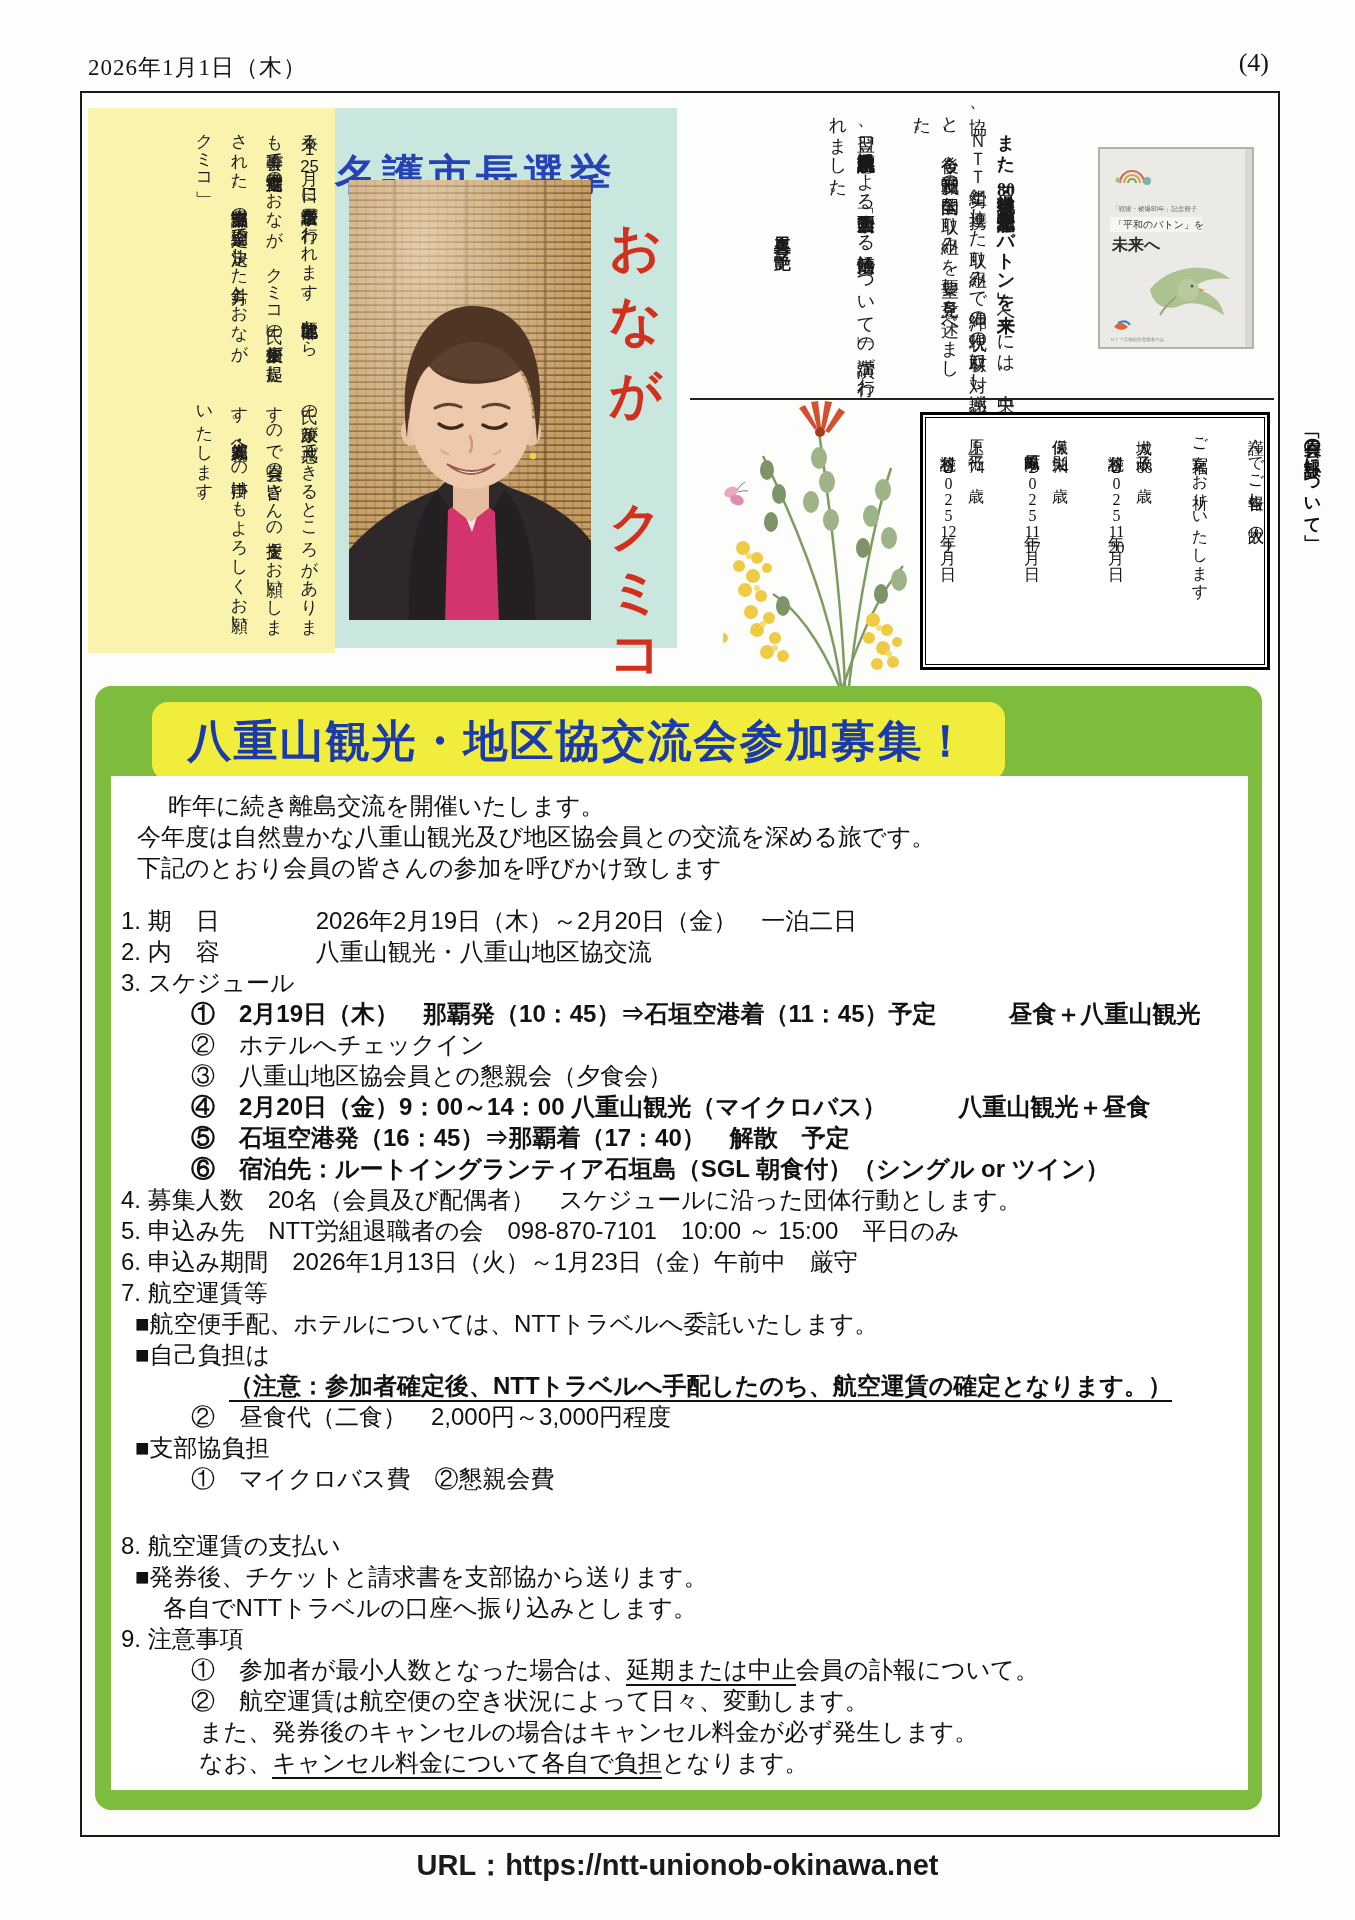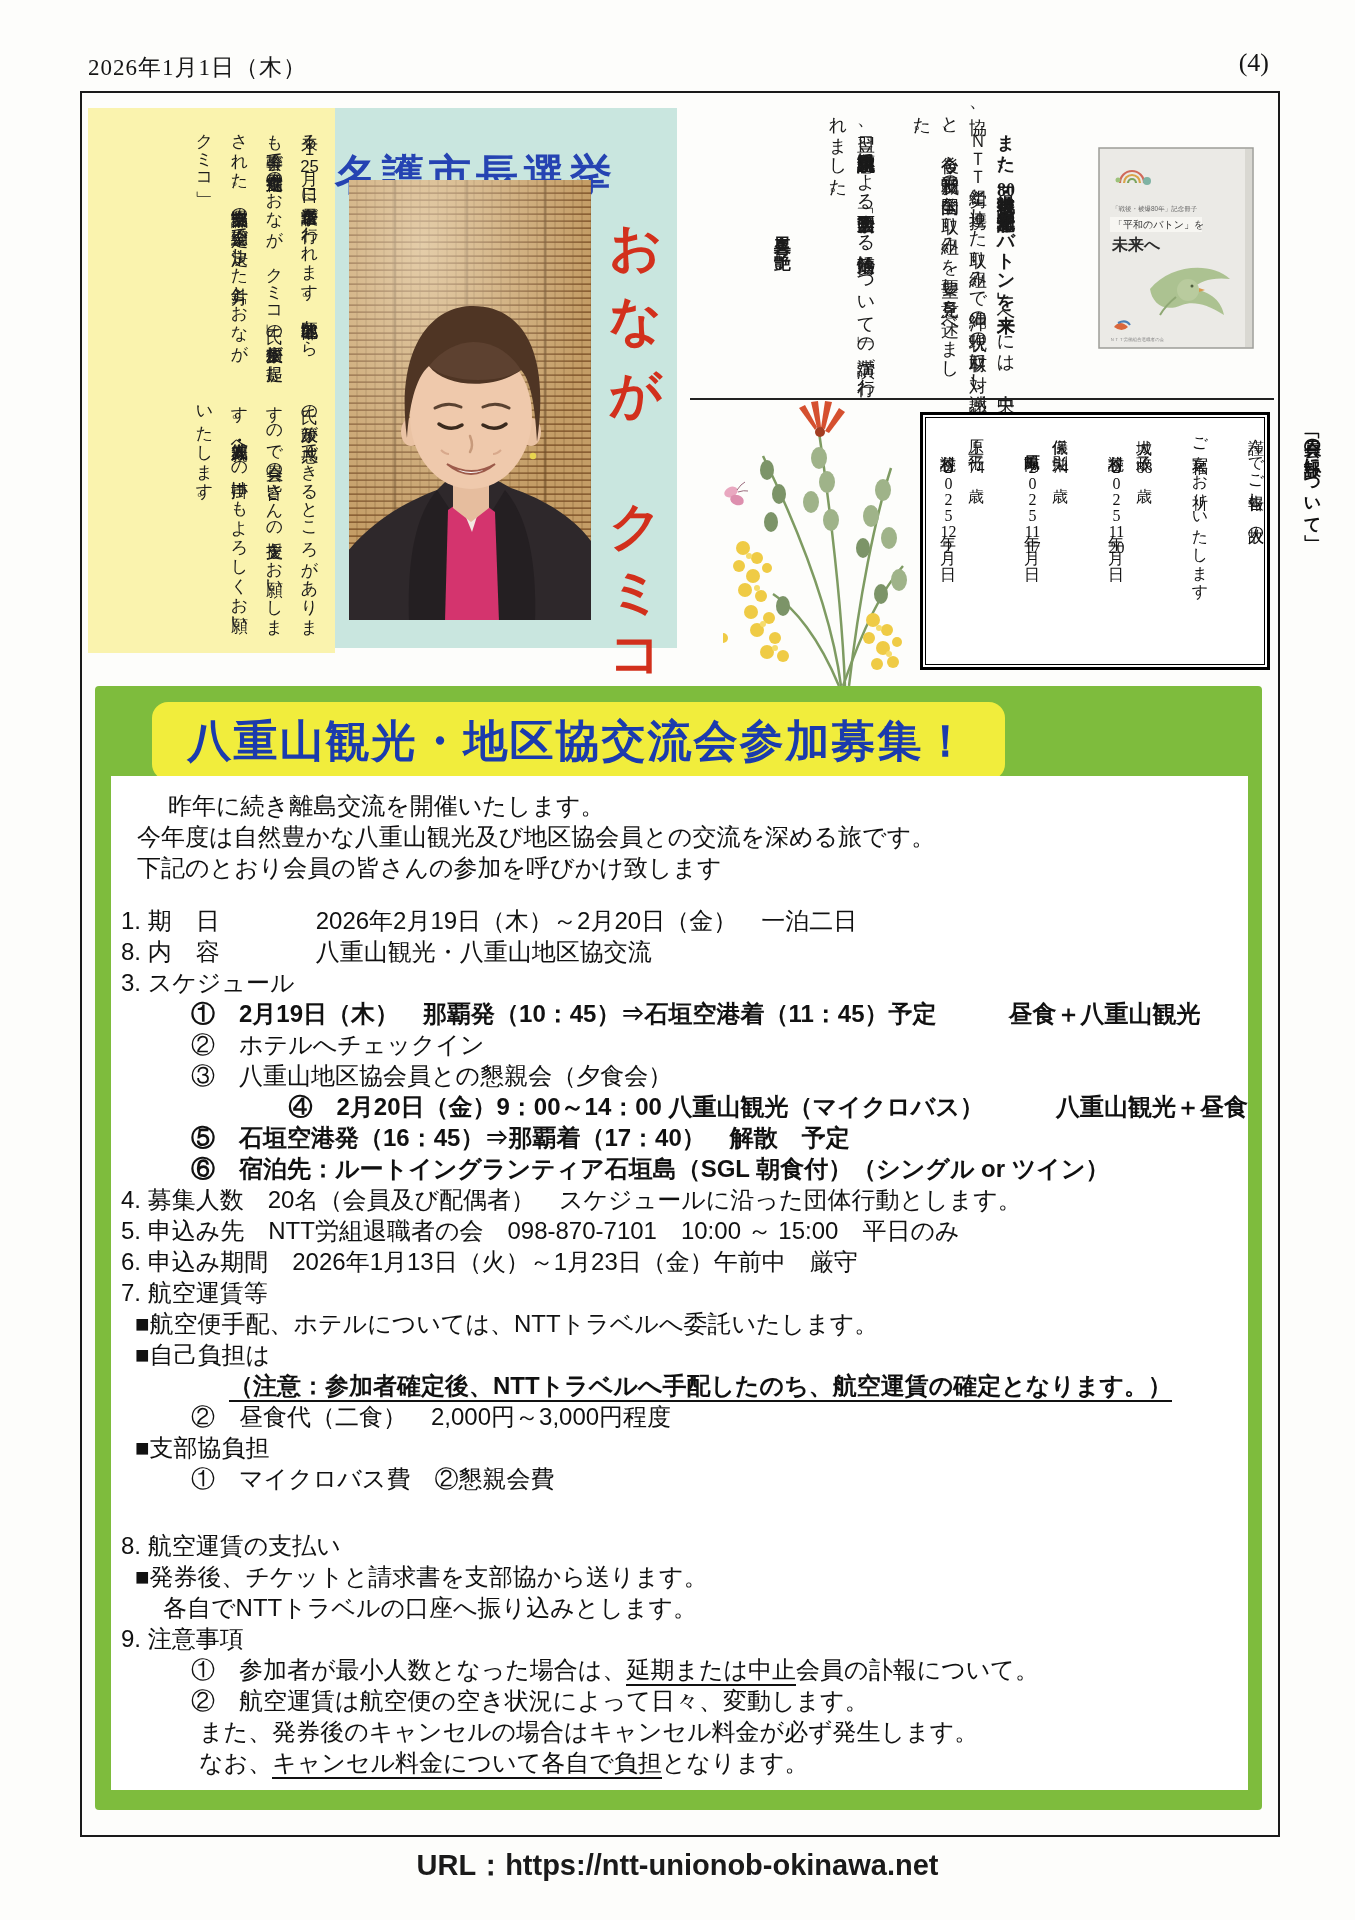--- a/index.html
+++ b/index.html
@@ -41,21 +41,21 @@
   .flowers{position:absolute;left:723px;top:398px;width:192px;height:290px;}
   
   .ob-box{position:absolute;left:920px;top:412px;width:350px;height:258px;
     border:3px solid #000;background:#fff;box-sizing:border-box;padding:2px;}
   .ob-inner{border:1px solid #000;width:100%;height:100%;box-sizing:border-box;padding:9px 8px;}
   .ob-content{height:100%;font-family:"Liberation Serif","DejaVu Serif",serif;
     font-size:16px;line-height:28px;color:#111;}
   .ob-title{font-family:"Liberation Sans",sans-serif;font-weight:bold;font-size:17px;}
   
   .green-box{position:absolute;left:95px;top:686px;width:1167px;height:1124px;
-    background:#7ebc3d;border-radius:4px;}
+    background:#7ebc3d;border-radius:16px;}
   .ann-strip{position:absolute;left:57px;top:16px;width:853px;height:78px;
     background:#f1ed3c;border-radius:16px;display:flex;align-items:center;justify-content:center;}
   .ann-title{font-size:44px;font-weight:bold;color:#1b3bad;letter-spacing:2px;}
   .white-inner{position:absolute;left:16px;top:90px;width:1137px;height:1014px;background:#fff;}
   .ann-body{position:absolute;left:0;top:14px;width:100%;}
   .bl{height:31px;line-height:31px;font-size:24px;color:#111;white-space:pre;}
   .bl.b{font-weight:bold;}
   .bl.blank{height:22px;}
   .bl .u:not(:empty){border-bottom:2.5px solid #111;padding-bottom:1px;}
   
@@ -254,26 +254,26 @@
   <div class="ann-strip">
     <span class="ann-title">八重山観光・地区協交流会参加募集！</span>
   </div>
   <div class="white-inner">
     <div class="ann-body">
         <div class="bl" style="padding-left: 26px; margin-left: 31px;"><span class="pre">昨年に続き離島交流を開催いたします。</span><span class="u"></span><span class="post"></span></div>
         <div class="bl" style="padding-left: 26px;"><span class="pre">今年度は自然豊かな八重山観光及び地区協会員との交流を深める旅です。</span><span class="u"></span><span class="post"></span></div>
         <div class="bl" style="padding-left: 26px;"><span class="pre">下記のとおり会員の皆さんの参加を呼びかけ致します</span><span class="u"></span><span class="post"></span></div>
         <div class="bl blank" style="padding-left: 0px;"><span class="pre"></span><span class="u"></span><span class="post"></span></div>
         <div class="bl" style="padding-left: 10px;"><span class="pre">1. 期　日　　　　2026年2月19日（木）～2月20日（金）　一泊二日</span><span class="u"></span><span class="post"></span></div>
-        <div class="bl" style="padding-left: 10px;"><span class="pre">8. 内　容　　　　八重山観光・八重山地区協交流</span><span class="u"></span><span class="post"></span></div>
+        <div class="bl" style="padding-left: 10px;"><span class="pre">2. 内　容　　　　八重山観光・八重山地区協交流</span><span class="u"></span><span class="post"></span></div>
         <div class="bl" style="padding-left: 10px;"><span class="pre">3. スケジュール</span><span class="u"></span><span class="post"></span></div>
         <div class="bl b" style="padding-left: 80px;"><span class="pre">①　2月19日（木）　那覇発（10：45）⇒石垣空港着（11：45）予定　　　昼食＋八重山観光</span><span class="u"></span><span class="post"></span></div>
         <div class="bl" style="padding-left: 80px;"><span class="pre">②　ホテルへチェックイン</span><span class="u"></span><span class="post"></span></div>
         <div class="bl" style="padding-left: 80px;"><span class="pre">③　八重山地区協会員との懇親会（夕食会）</span><span class="u"></span><span class="post"></span></div>
-        <div class="bl b" style="padding-left: 80px; text-align: right;"><span class="pre">④　2月20日（金）9：00～14：00 八重山観光（マイクロバス）　　　八重山観光＋昼食</span><span class="u"></span><span class="post"></span></div>
+        <div class="bl b" style="padding-left: 80px;"><span class="pre">④　2月20日（金）9：00～14：00 八重山観光（マイクロバス）　　　八重山観光＋昼食</span><span class="u"></span><span class="post"></span></div>
         <div class="bl b" style="padding-left: 80px;"><span class="pre">⑤　石垣空港発（16：45）⇒那覇着（17：40）　解散　予定</span><span class="u"></span><span class="post"></span></div>
         <div class="bl b" style="padding-left: 80px;"><span class="pre">⑥　宿泊先：ルートイングランティア石垣島（SGL 朝食付）（シングル or ツイン）</span><span class="u"></span><span class="post"></span></div>
         <div class="bl" style="padding-left: 10px;"><span class="pre">4. 募集人数　20名（会員及び配偶者）　スケジュールに沿った団体行動とします。</span><span class="u"></span><span class="post"></span></div>
         <div class="bl" style="padding-left: 10px;"><span class="pre">5. 申込み先　NTT労組退職者の会　098-870-7101　10:00 ～ 15:00　平日のみ</span><span class="u"></span><span class="post"></span></div>
         <div class="bl" style="padding-left: 10px;"><span class="pre">6. 申込み期間　2026年1月13日（火）～1月23日（金）午前中　厳守</span><span class="u"></span><span class="post"></span></div>
         <div class="bl" style="padding-left: 10px;"><span class="pre">7. 航空運賃等</span><span class="u"></span><span class="post"></span></div>
         <div class="bl" style="padding-left: 24px;"><span class="pre">■航空便手配、ホテルについては、NTTトラベルへ委託いたします。</span><span class="u"></span><span class="post"></span></div>
         <div class="bl" style="padding-left: 24px;"><span class="pre">■自己負担は</span><span class="u"></span><span class="post"></span></div>
         <div class="bl b" style="padding-left: 118px;"><span class="pre"></span><span class="u">（注意：参加者確定後、NTTトラベルへ手配したのち、航空運賃の確定となります。）</span><span class="post"></span></div>
         <div class="bl" style="padding-left: 80px;"><span class="pre">②　昼食代（二食）　2,000円～3,000円程度</span><span class="u"></span><span class="post"></span></div>

